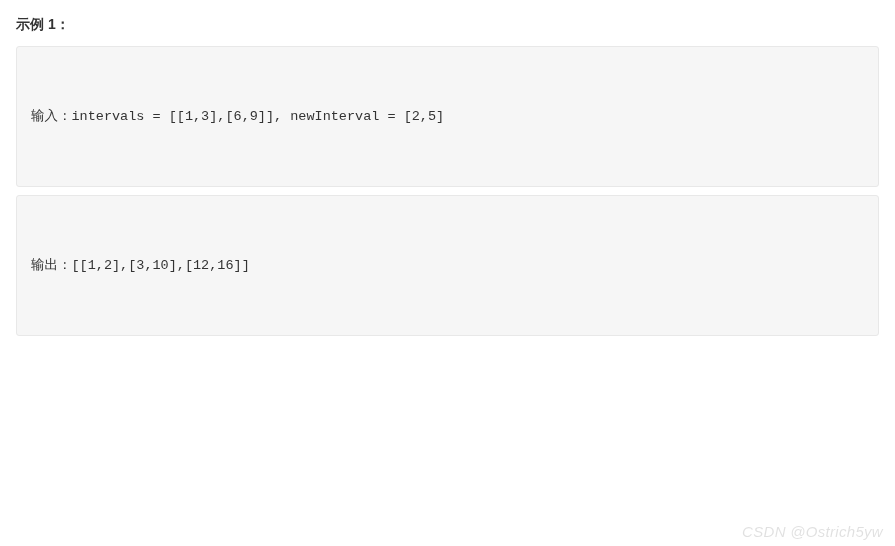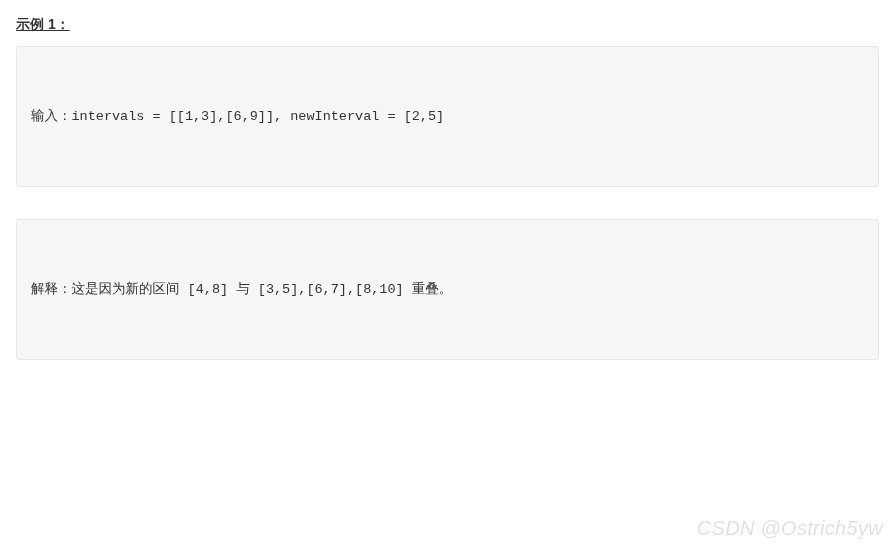--- a/index.html
+++ b/index.html
@@ -16,60 +16,59 @@
       position: relative;
       width: 895px;
       height: 546px;
       overflow: hidden;
     }
     .example-title {
       font-weight: bold;
       color: #333;
       margin: 8px 0 12px 0;
       font-size: 14px;
-      text-decoration: underline;
     }
     .code-block {
       background: #f6f6f6;
       border: 1px solid #e8e8e8;
       border-radius: 3px;
       padding: 10px 14px;
-      margin-bottom: 32px;
+      margin-bottom: 8px;
       font-family: "Courier New", Consolas, monospace;
       font-size: 13.5px;
       line-height: 1.75;
       color: #333;
       white-space: pre-wrap;
     }
     .code-line {
       display: block;
     }
     .label {
       font-family: -apple-system, BlinkMacSystemFont, "Segoe UI", "PingFang SC", "Microsoft YaHei", sans-serif;
     }
     .watermark {
       position: absolute;
       bottom: 6px;
       right: 12px;
       color: rgba(0,0,0,0.12);
-      font-size: 20px;
+      font-size: 15px;
       font-style: italic;
       pointer-events: none;
       letter-spacing: 0.3px;
     }
   </style>
 </head>
 <body>
 
 <div>
   <div class="example-title">示例 1：</div>
   <div class="code-block">
     <span class="code-line"><span class="label">输入：</span><span>intervals = [[1,3],[6,9]], newInterval = [2,5]</span></span>
   </div>
 </div>
 
 <div>
   <div class="code-block">
-    <span class="code-line"><span class="label">解释：</span><span>这是因为新的区间 [4,8] 与 [3,5],[6,7],[8,10] 重叠。</span></span>
+    <span class="code-line"><span class="label">输出：</span><span>[[1,2],[3,10],[12,16]]</span></span>
   </div>
 </div>
 
 <div class="watermark">CSDN @Ostrich5yw</div>
 
 </body></html>

